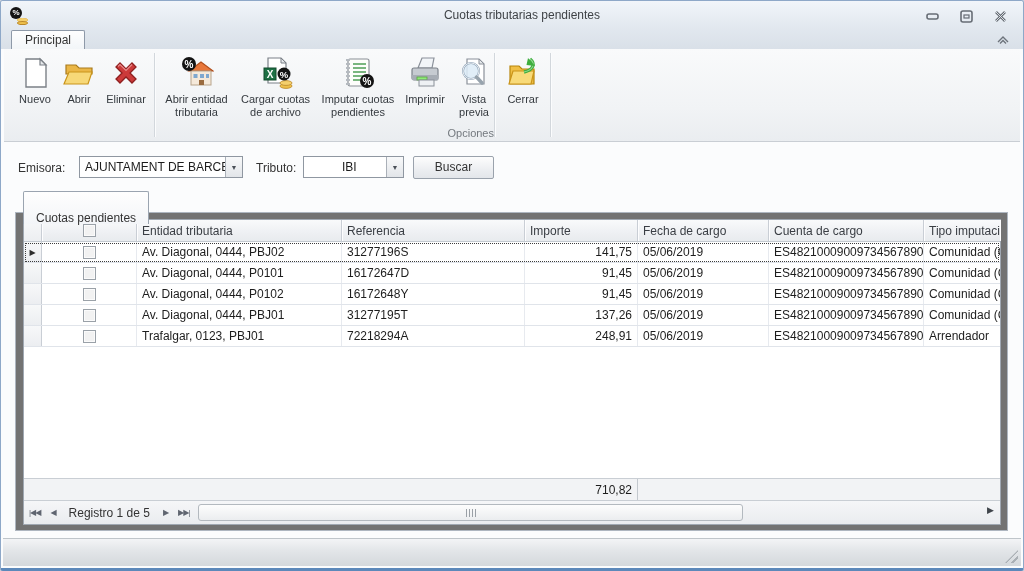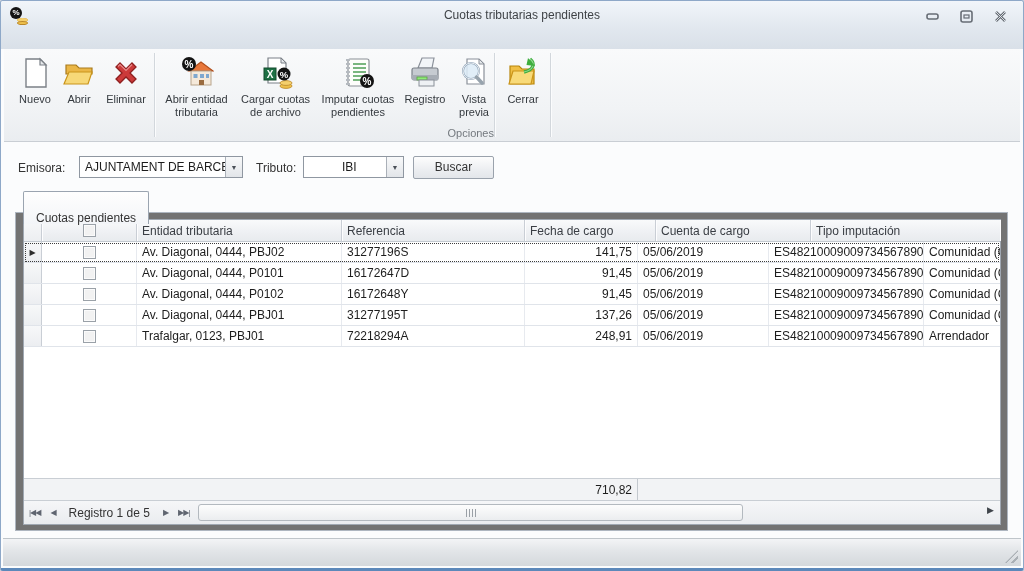--- a/index.html
+++ b/index.html
@@ -112,20 +112,29 @@
             </svg>
         </div>
         <div class="win-btn">
           <svg width="13" height="13" viewBox="0 0 13 13">
               <path d="M2 2 L11 11 M11 2 L2 11" stroke="#676d75" stroke-width="2.6"></path>
               <path d="M2 2 L11 11 M11 2 L2 11" stroke="#e8ecf1" stroke-width="0.9"></path>
             </svg>
         </div>
       </div>
     </div>
+    <div class="tabrow">
+      <div class="ribbon-tab">Principal</div>
+      <div class="ribbon-collapse">
+        <svg width="16" height="14" viewBox="0 0 16 14">
+            <path d="M3 9 L8 4 L13 9" fill="none" stroke="#6d737b" stroke-width="1.4"></path>
+            <path d="M5 10.5 L8 7.5 L11 10.5" fill="none" stroke="#6d737b" stroke-width="1.4"></path>
+          </svg>
+      </div>
+    </div>
   </div>
 
   <div class="ribbon">
 
     <div class="rgroup" style="left:8px;">
       <div class="rbtn" style="width:46px;">
         <svg viewBox="0 0 34 34">
           <path d="M8 3 h14 l6 6 v22 H8 z" fill="#ffffff" stroke="#7b8087" stroke-width="1.4"></path>
           <path d="M22 3 v6 h6 z" fill="#e6e9ec" stroke="#7b8087" stroke-width="1.2"></path>
         </svg>
@@ -187,21 +196,21 @@
         <span>Imputar cuotas pendientes</span>
       </div>
       <div class="rbtn" style="width:48px;">
         <svg viewBox="0 0 34 34">
           <path d="M10 12 L14 2 h12 l-2 10 z" fill="#f2f5f8" stroke="#8a9099" stroke-width="1.2"></path>
           <rect x="4" y="12" width="26" height="12" rx="2" fill="#c6cbd1" stroke="#7c828a" stroke-width="1.2"></rect>
           <rect x="4" y="19" width="26" height="5" fill="#a7adb5"></rect>
           <rect x="9" y="21" width="10" height="3" fill="#8eed77" stroke="#5aa441" stroke-width="0.8"></rect>
           <rect x="11" y="24" width="15" height="6" fill="#eef1f4" stroke="#8a9099" stroke-width="1"></rect>
         </svg>
-        <span>Registro</span>
+        <span>Imprimir</span>
       </div>
       <div class="rbtn" style="width:50px;">
         <svg viewBox="0 0 34 34">
           <path d="M10 3 h12 l5 5 v20 H10 z" fill="#ffffff" stroke="#8a9099" stroke-width="1.2"></path>
           <path d="M22 3 v5 h5 z" fill="#e6e9ec" stroke="#8a9099" stroke-width="1"></path>
           <circle cx="14" cy="15" r="8" fill="#dcebf7" fill-opacity="0.85" stroke="#8ba0b5" stroke-width="2"></circle>
           <circle cx="14" cy="15" r="8" fill="none" stroke="#ffffff" stroke-width="0.8"></circle>
           <path d="M19.5 21 L25 27" stroke="#97a3ad" stroke-width="3.5" stroke-linecap="round"></path>
         </svg>
         <span>Vista previa</span>
@@ -251,20 +260,21 @@
 
       <div class="grid">
 
         <div class="ghead">
           <div class="cell c-ind"></div>
           <div class="cell c-chk">
               <span class="checkbox"></span>
             </div>
           <div class="cell c-ent">Entidad tributaria</div>
           <div class="cell c-ref">Referencia</div>
+          <div class="cell c-imp" style="justify-content:flex-start;">Importe</div>
           <div class="cell c-fec">Fecha de cargo</div>
           <div class="cell c-cue">Cuenta de cargo</div>
           <div class="cell c-tip">Tipo imputación</div>
         </div>
 
         <div class="grow focused">
           <div class="cell c-ind">▶</div>
           <div class="cell c-chk">
               <span class="checkbox"></span>
             </div>

